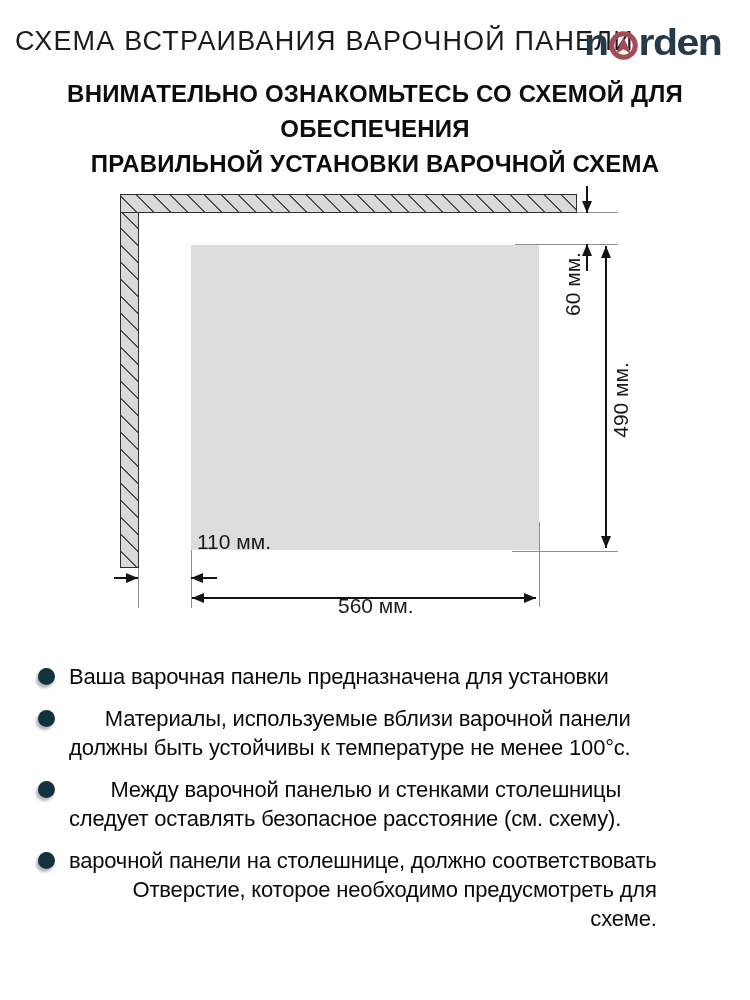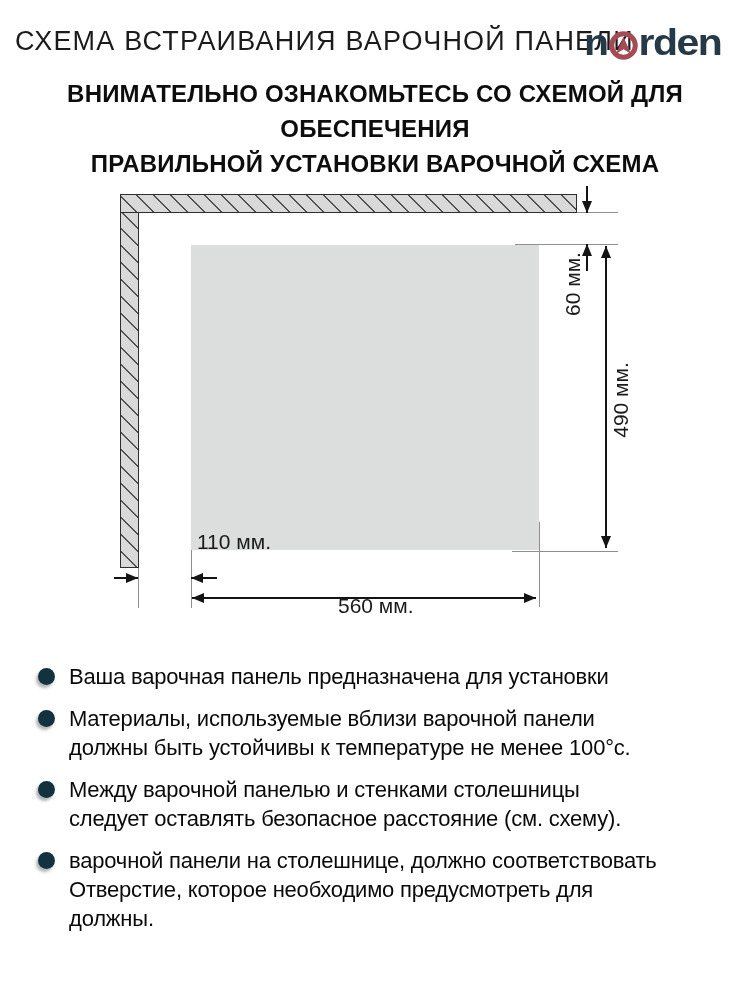--- a/index.html
+++ b/index.html
@@ -32,21 +32,21 @@
   .arr-down {border-left:5px solid transparent;border-right:5px solid transparent;border-top:12px solid #141414;}
   .arr-up   {border-left:5px solid transparent;border-right:5px solid transparent;border-bottom:12px solid #141414;}
   .arr-left {border-top:5px solid transparent;border-bottom:5px solid transparent;border-right:12px solid #141414;}
   .arr-right{border-top:5px solid transparent;border-bottom:5px solid transparent;border-left:12px solid #141414;}
 
   .dim-label{font-size:21px;color:#1a1a1a;white-space:nowrap;}
   .rot{transform:translate(-50%,-50%) rotate(-90deg);}
 
   
   .notes{left:38px;top:662px;width:694px;}
-  .note-item{display:flex;gap:14px;margin-bottom:13px;}
+  .note-item{display:flex;gap:14px;margin-bottom:13px;text-align:right;}
   .note-dot{width:17px;height:17px;border-radius:50%;background:#123240;
             margin-top:6px;flex-shrink:0;box-shadow:-2px 3px 3px rgba(40,40,40,.35);}
   .note-text{font-size:22px;line-height:29px;color:#0a0a0a;letter-spacing:-.2px;}
   .note-line{white-space:pre;}
 </style>
 </head>
 <body>
 
 <div class="abs title">СХЕМА ВСТРАИВАНИЯ ВАРОЧНОЙ ПАНЕЛИ</div>
 
@@ -124,17 +124,17 @@
       <div class="note-line">Между варочной панелью и стенками столешницы</div>
       <div class="note-line">следует оставлять безопасное расстояние (см. схему).</div>
     </div>
   </div>
 
   <div class="note-item">
     <span class="note-dot"></span>
     <div class="note-text">
       <div class="note-line">варочной панели на столешнице, должно соответствовать</div>
       <div class="note-line">Отверстие, которое необходимо предусмотреть для</div>
-      <div class="note-line">должны.</div>
+      <div class="note-line">схеме.</div>
     </div>
   </div>
 
 </div>
 
 </body></html>

